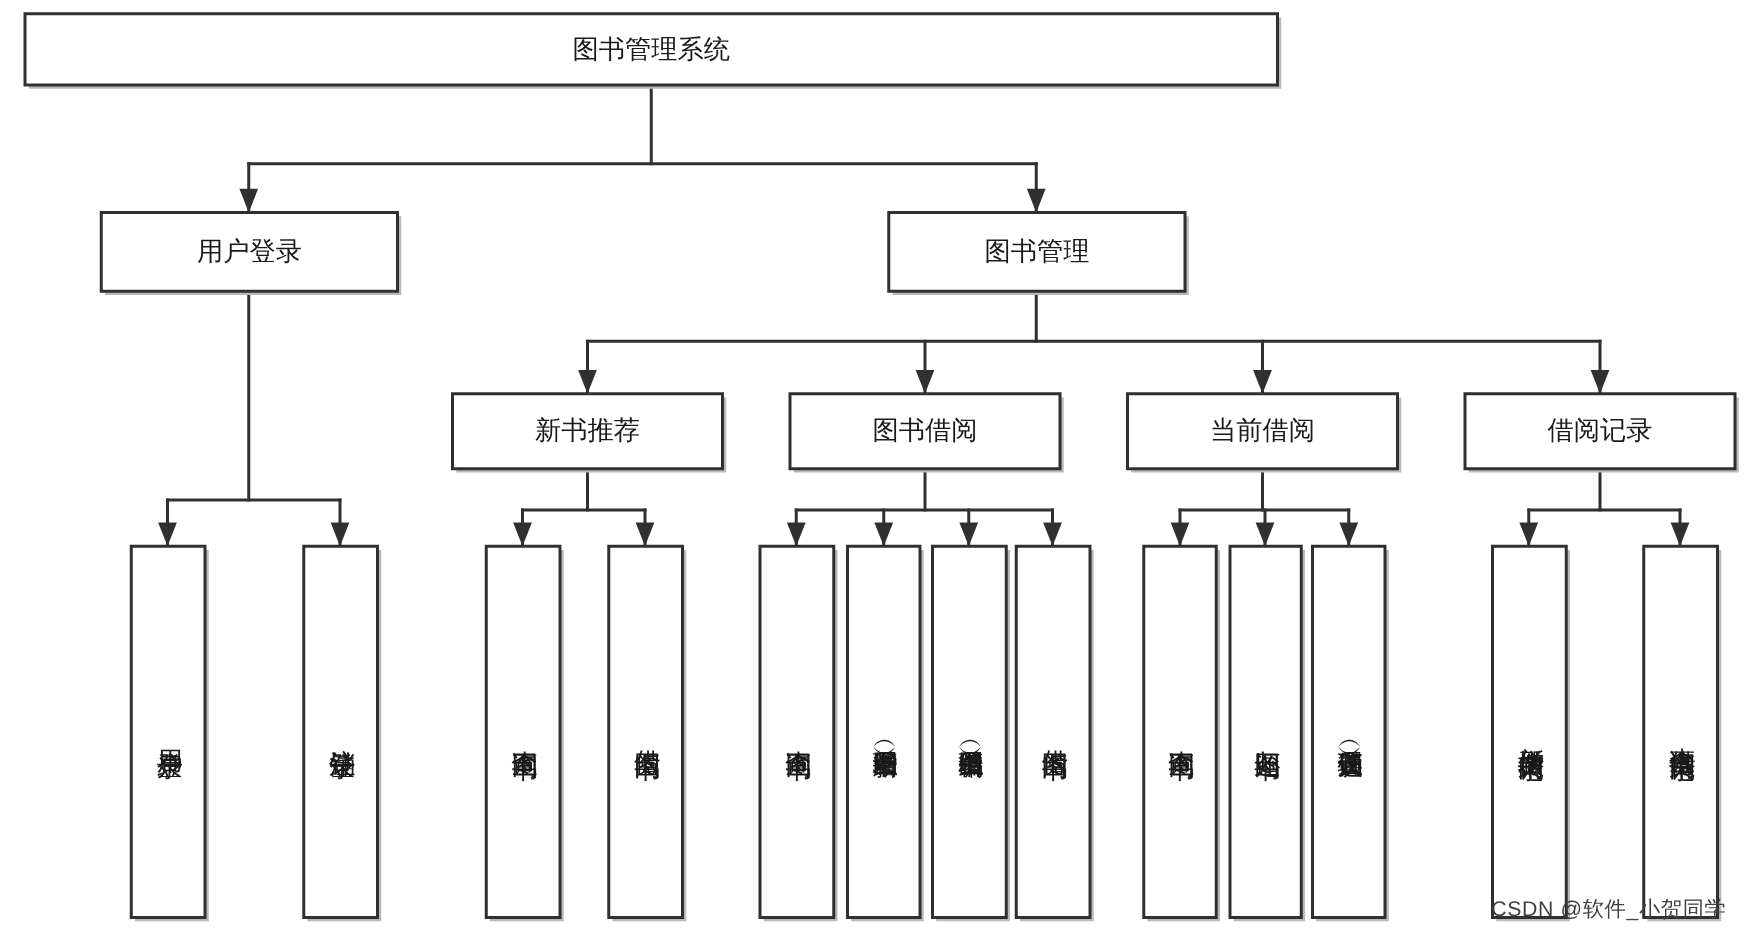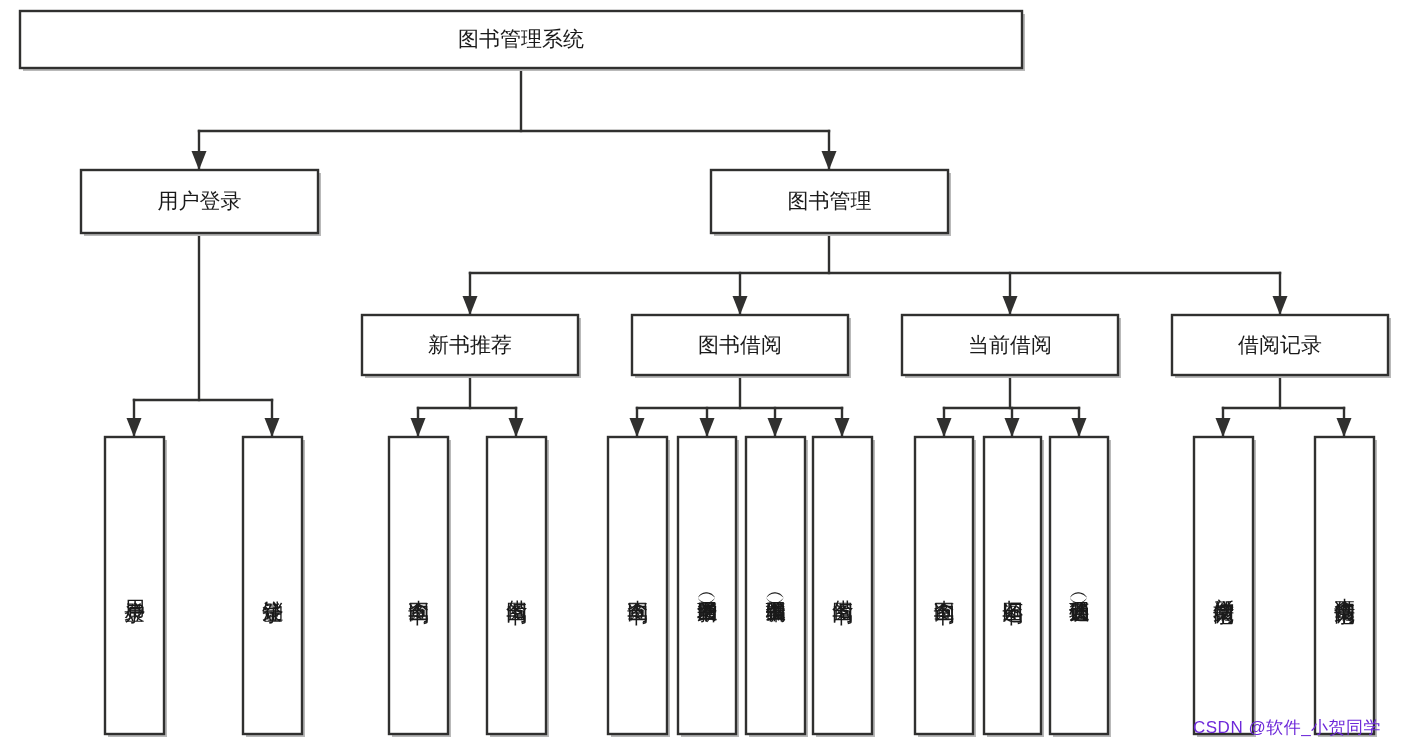--- a/index.html
+++ b/index.html
@@ -45,21 +45,21 @@
     text-orientation:upright;
     font-family:"Liberation Sans","DejaVu Sans",sans-serif;
     font-size:21px;
     line-height:1.08;
     letter-spacing:1.5px;
     color:#1a1a1a;
     white-space:nowrap;
   }
   .watermark{
     position:absolute;
-    color:#6d28d9;
+    color:#404040;
     font-size:17px;
     font-family:"Liberation Sans","DejaVu Sans",sans-serif;
     white-space:nowrap;
     letter-spacing:.5px;
   }
 </style>
 </head>
 <body>
 
 <div id="diagram-root">

